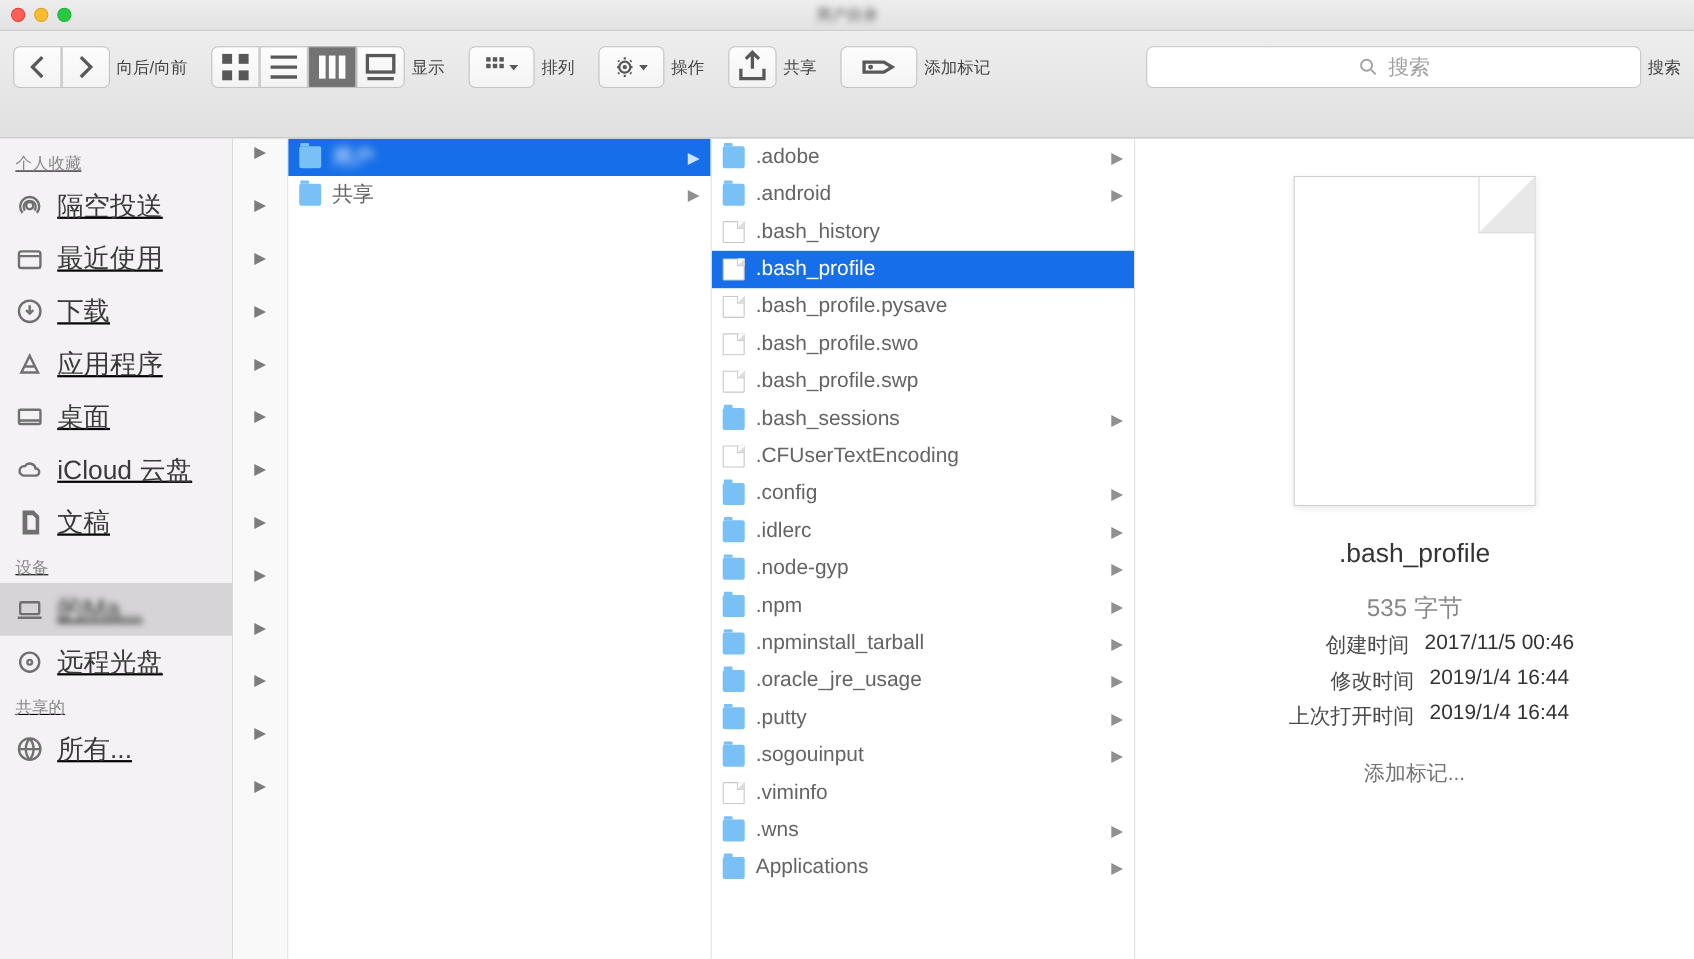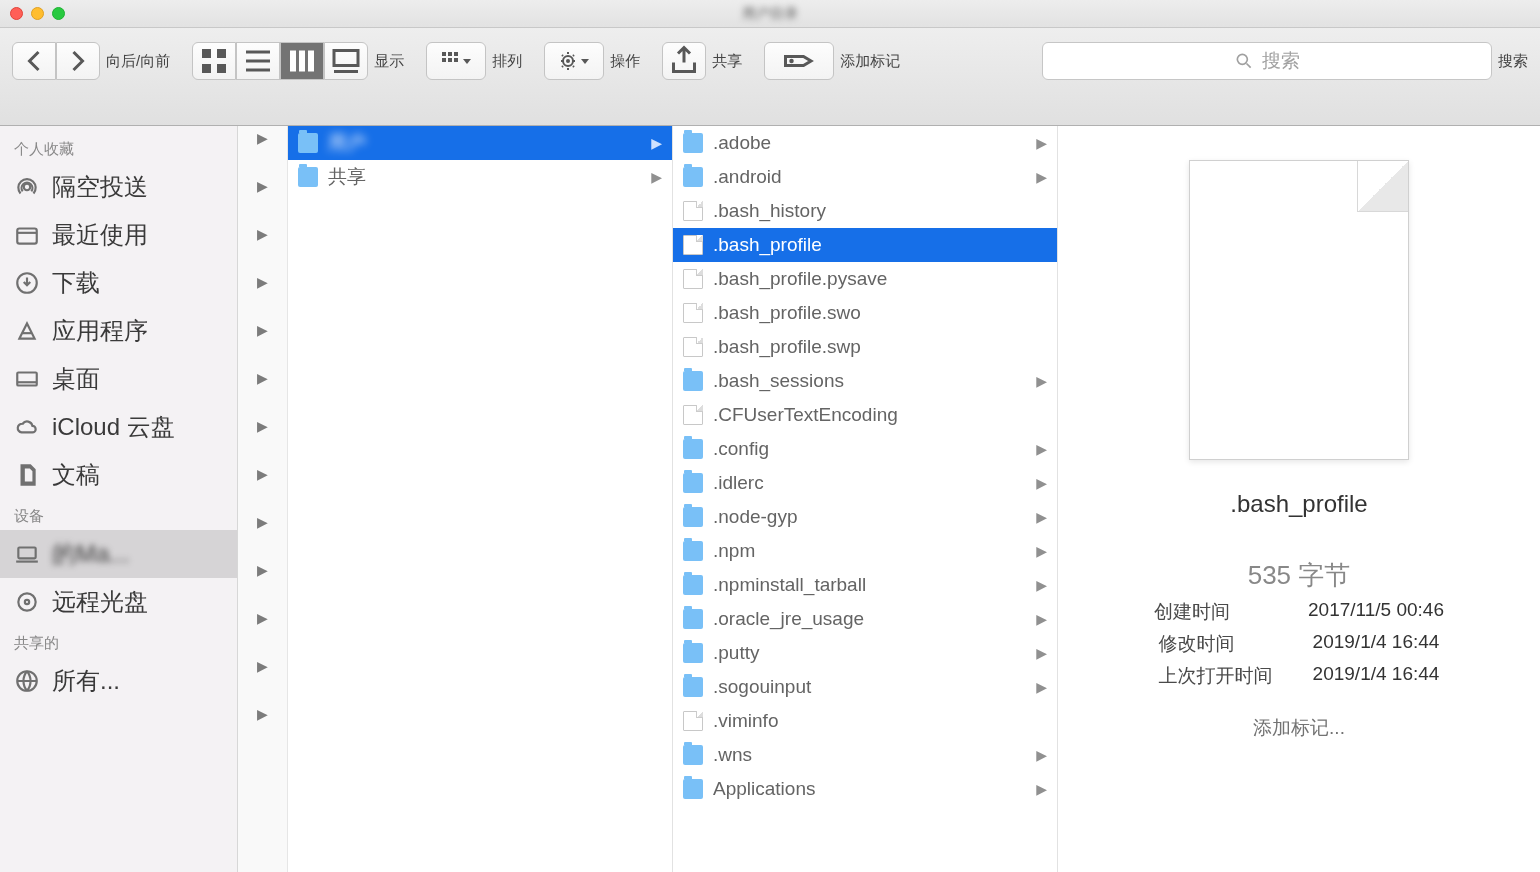--- a/index.html
+++ b/index.html
@@ -26,21 +26,21 @@
 .tbbtn.single { border-radius: 6px; }
 .tbbtn.active { background: #737373; color: #fff; }
 .tblabel { font-size: 15px; color: #444; }
 .searchwrap { margin-left: auto; }
 .searchbox { width: 450px; height: 38px; border-radius: 6px; border: 1px solid #c6c6c6; background: #fff; display: flex; align-items: center; justify-content: center; gap: 8px; color: #a0a0a0; font-size: 19px; }
 
 
 .main { flex: 1; display: flex; background: #fff; overflow: hidden; }
 
 
-.sidebar { width: 238px; background: #f4f2f4; border-right: 1px solid #d7d7d7; overflow-y: auto; padding-top: 6px; }
+.sidebar { width: 212px; background: #f4f2f4; border-right: 1px solid #d7d7d7; overflow-y: auto; padding-top: 6px; text-decoration: underline; }
 .sbhead { font-size: 15px; color: #888; padding: 8px 14px 4px 14px; font-weight: 500; }
 .sbitem { display: flex; align-items: center; gap: 12px; padding: 8px 14px; font-size: 24px; color: #3a3a3a; cursor: pointer; }
 .sbitem.sel { background: #d6d4d6; }
 .sbicon { width: 26px; height: 26px; display: flex; align-items: center; justify-content: center; color: #707070; }
 .sbitem .eject { margin-left: auto; color: #888; }
 .arrowstack { width: 50px; background: #f9f9f9; border-right: 1px solid #e6e6e6; display: flex; flex-direction: column; align-items: center; padding-top: 4px; gap: 32px; }
 .arrowstack span { color: #7c7c7c; font-size: 14px; }
 
 
 .colpane { flex: 0 0 385px; border-right: 1px solid #e2e2e2; overflow-y: auto; }
@@ -54,23 +54,23 @@
 .doc { background: #fff; border: 1px solid #c8c8c8; border-radius: 1px; position: relative; }
 .doc:after { content: ""; position: absolute; top: -1px; right: -1px; width: 6px; height: 6px; background: linear-gradient(135deg,#fff 50%,#ddd 50%); border-left: 1px solid #ccc; border-bottom: 1px solid #ccc; }
 .colrow.sel .doc { background: #fff; }
 .blurred { filter: blur(4px); }
 
 
 .preview { flex: 1; padding: 24px; display: flex; flex-direction: column; align-items: center; }
 .bigdoc { width: 220px; height: 300px; background: #fff; border: 1px solid #d0d0d0; box-shadow: 0 2px 6px rgba(0,0,0,.1); position: relative; margin-top: 10px; }
 .bigdoc:after { content: ""; position: absolute; top: 0; right: 0; width: 50px; height: 50px; background: linear-gradient(135deg,#fff 50%,#e8e8e8 50%); border-left: 1px solid #d8d8d8; border-bottom: 1px solid #d8d8d8; }
 .fname { font-size: 24px; color: #333; margin-top: 30px; }
-.fsize { font-size: 26px; color: #888; margin-top: 40px; }
+.fsize { font-size: 22px; color: #888; margin-top: 20px; }
 .metarow { display: flex; gap: 14px; font-size: 19px; margin-top: 6px; }
-.metarow .k { color: #4a4a4a; width: 140px; }
+.metarow .k { color: #4a4a4a; width: 140px; text-align: right; }
 .metarow .v { color: #333; }
 .addtag { font-size: 19px; color: #737373; margin-top: 26px; cursor: pointer; }
 
 svg { width: 100%; height: 100%; }
 </style>
 </head>
 <body>
 
 <div class="window">
 

